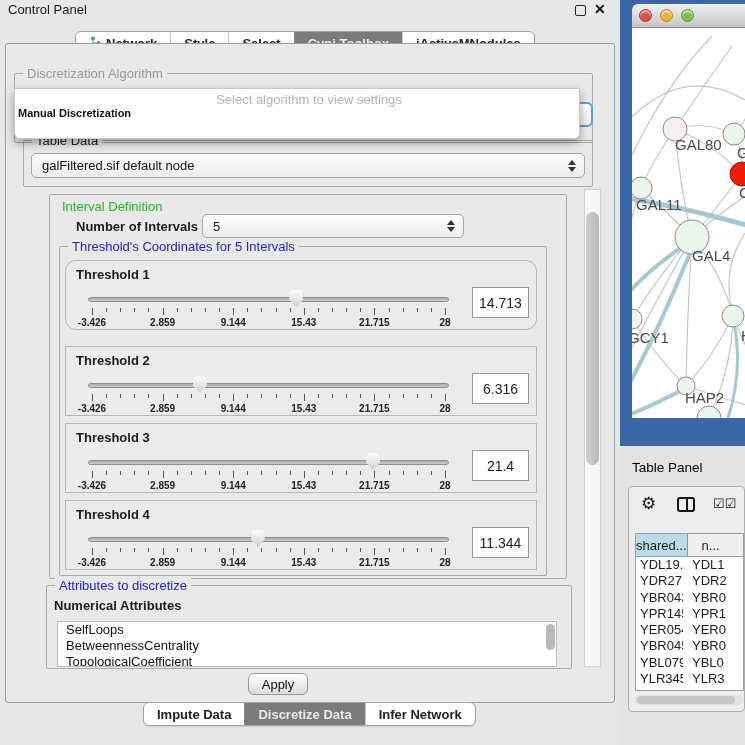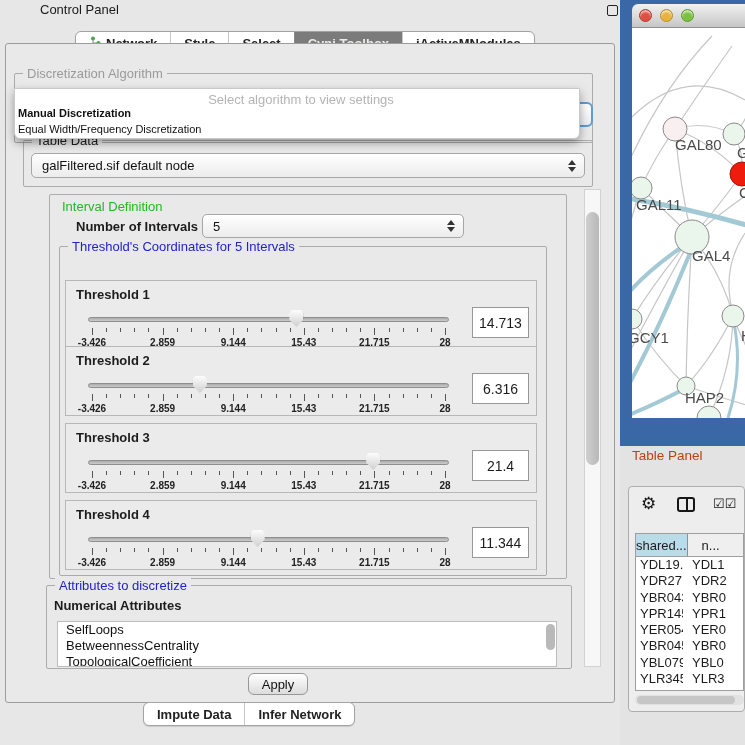--- a/index.html
+++ b/index.html
@@ -4,21 +4,21 @@
 <style>
   * { margin:0; padding:0; box-sizing:border-box; }
   html,body { width:745px; height:745px; }
   body {
     position:relative; background:#E2E2E2;
     font-family:"Liberation Sans", sans-serif; color:#1c1c1c;
     overflow:hidden;
   }
   
   .control-panel { position:absolute; left:0; top:0; width:620px; height:745px; background:#E7E7E7; }
-  .cp-titlebar { position:absolute; left:0; top:0; width:100%; height:20px;margin-left:32px; }
+  .cp-titlebar { position:absolute; left:0; top:0; width:100%; height:20px; }
   .cp-title { position:absolute; left:8px; top:2px; font-size:13px; color:#1a1a1a; }
   .win-minimize { position:absolute; left:575px; top:5px; width:11px; height:11px; border:1.6px solid #222; border-radius:2px; background:transparent; }
   .win-close { position:absolute; left:594px; top:1px; font-size:14px; font-weight:bold; color:#111; }
 
   .segbar { position:absolute; display:flex; height:24px; background:#FFF; border:1px solid #A3A3A3; border-radius:6px; overflow:hidden; box-shadow:0 1px 1px rgba(0,0,0,.12); }
   #top-tabs { left:75px; top:31px; }
   #bottom-tabs { left:143px; top:702px; }
   .seg { display:flex; align-items:center; gap:5px; padding:0 13px; font-size:13px; font-weight:bold; color:#222; border-left:1px solid #C9C9C9; white-space:nowrap; }
   .seg:first-child { border-left:none; }
   .seg.selected { background:var(--tab-selected); color:#ECECE8; border-left-color:#8a8a8a; }
@@ -32,21 +32,21 @@
   .stepper { position:absolute; right:8px; top:50%; transform:translateY(-50%); display:flex; flex-direction:column; gap:2px; }
   .stepper i { display:block; width:0; height:0; border-left:4px solid transparent; border-right:4px solid transparent; }
   .stepper .up { border-bottom:5px solid #333; }
   .stepper .dn { border-top:5px solid #333; }
 
   #disc-group { left:8px; top:29px; width:579px; height:70px; }
   #disc-group .group-title { color:#9A9A9A; }
   #algo-combo { left:17px; top:58px; width:570px; height:25px; border:2px solid var(--accent); border-radius:6px; }
 
   .popup { position:absolute; left:8px; top:44px; width:566px; height:51px; background:#FFFFFF; border:1px solid #C9C9C9; border-radius:0 0 6px 6px; box-shadow:0 4px 10px rgba(0,0,0,.35); z-index:5; overflow:hidden; }
-  .popup-hint { position:absolute; top:3px; left:4px; width:100%; text-align:center; font-size:13px; color:#B4B4B4; }
+  .popup-hint { position:absolute; top:3px; left:12px; width:100%; text-align:center; font-size:13px; color:#B4B4B4; }
   .popup-item { position:absolute; left:3px; font-size:11px; color:#111; white-space:nowrap; }
   .popup-item.bold { font-weight:bold; }
 
   #tabledata-group { left:17px; top:96px; width:570px; height:47px; }
   #tabledata-group .group-title, #interval-group .group-title { font-size:13px; }
   #tabledata-combo { left:25px; top:109px; width:554px; height:25px; }
 
   #interval-group { left:43px; top:150px; width:518px; height:385px; }
   #interval-group > .group-title { color:var(--title-green);margin-top:12px; }
   #noi-label { position:absolute; left:70px; top:175px; font-size:13px; font-weight:bold; }
@@ -81,21 +81,21 @@
   
   .right-side { position:absolute; left:620px; top:0; width:125px; height:745px; background:#E3E3E3; }
   .network-window { position:absolute; left:0; top:0; width:125px; height:446px; background:var(--frame-blue); }
   .mac-titlebar { position:absolute; left:12px; top:4px; width:113px; height:24px; background:linear-gradient(#F1F1F1,#C6C6C6); border-bottom:1px solid #8F8F8F; border-top-left-radius:6px; }
   .light { position:absolute; top:5px; width:13px; height:13px; border-radius:50%; box-shadow:inset 0 2px 2px rgba(255,255,255,.65); }
   .light.red { left:7px; background:#DD4F43; border:1px solid #AE3B31; }
   .light.yellow { left:28px; background:#E8B33C; border:1px solid #BC8C24; }
   .light.green { left:49px; background:#7CC043; border:1px solid #5F9A2E; }
   .net-canvas { position:absolute; left:12px; top:28px; width:113px; height:390px; background:#FFF; overflow:hidden; }
 
-  #table-panel-title { position:absolute; left:12px; top:448px; font-size:13.5px; color:#c2410c; }
+  #table-panel-title { position:absolute; left:12px; top:460px; font-size:13.5px; color:#000000; }
   .table-panel-box { position:absolute; left:8px; top:486px; width:117px; height:226px; background:#EDEDED; border:1px solid #ADADAD; border-radius:4px; }
   .gear-icon { position:absolute; left:12px; top:6px; font-size:17px; color:#161616; }
   .split-icon { position:absolute; left:48px; top:10px; width:18px; height:15px; border:2px solid #161616; border-radius:3px; }
   .split-icon i { position:absolute; left:50%; top:0; width:2px; height:100%; background:#161616; }
   .check-icons { position:absolute; left:84px; top:9px; font-size:13px; color:#161616; letter-spacing:0px; }
 
   .mini-table { position:absolute; left:6px; top:46px; width:109px; height:158px; background:#FFF; border:1px solid #9E9E9E; overflow:hidden; }
   .mt-header { display:flex; height:23px; border-bottom:1px solid #9E9E9E; font-size:13px; }
   .mt-h1 { width:88px; background:var(--header-cell); border-right:1px solid #f97316; display:flex; align-items:center; justify-content:center; }
   .mt-h2 { flex:1 0 60px; background:#EFEFEF; display:flex; align-items:center; padding-left:14px; }
@@ -142,21 +142,20 @@
   <div class="main-panel">
 
     <div class="group" id="disc-group">
       <span class="group-title">Discretization Algorithm</span>
     </div>
     <div class="combo" id="algo-combo"></div>
 
     <div class="popup">
       <div class="popup-hint">Select algorithm to view settings</div>
       <div class="popup-item bold" style="top:18px">Manual Discretization</div>
-      <div class="popup-item" style="top:34px">Equal Width/Frequency Discretization</div>
     </div>
 
     <div class="group" id="tabledata-group">
       <span class="group-title">Table Data</span>
     </div>
     <div class="combo" id="tabledata-combo">
       <span>galFiltered.sif default node</span>
       <span class="stepper">
           <i class="up"></i>
           <i class="dn"></i>
@@ -172,21 +171,21 @@
       <span class="stepper">
           <i class="up"></i>
           <i class="dn"></i>
         </span>
     </div>
 
     <div class="group" id="thresh-group">
       <span class="group-title">Threshold's Coordinates for 5 Intervals</span>
     </div>
     <div id="threshold-panels">
-        <div class="threshold-panel" style="top: 236px;">
+        <div class="threshold-panel" style="top: 216px; border-radius: 11px;">
           <div class="t-label">Threshold 1</div>
           <div class="slider">
             <div class="track"></div>
             <div class="ticks">
               <span class="major" style="left: 0%;"></span>
               <span style="left: 4%;"></span>
               <span style="left: 8%;"></span>
               <span style="left: 12%;"></span>
               <span style="left: 16%;"></span>
               <span class="major" style="left: 20%;"></span>
@@ -373,20 +372,23 @@
     <div id="main-scrollbar">
       <div id="main-scroll-thumb"></div>
     </div>
 
     <div id="apply-btn">Apply</div>
   </div>
 
   <div class="segbar" id="bottom-tabs">
       <div class="seg">
         <span>Impute Data</span>
+      </div>
+      <div class="seg selected">
+        <span>Discretize Data</span>
       </div>
       <div class="seg">
         <span>Infer Network</span>
       </div>
     </div>
 </div>
 
 <div class="right-side">
   <div class="network-window">
     <div class="mac-titlebar">

